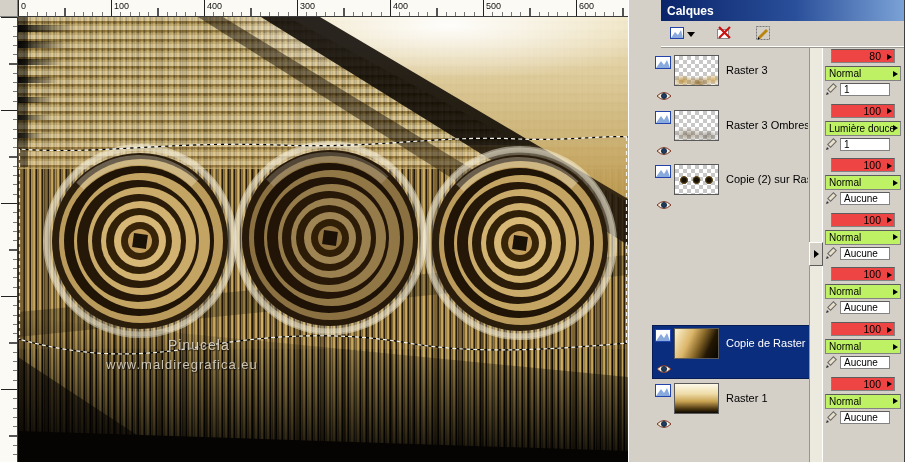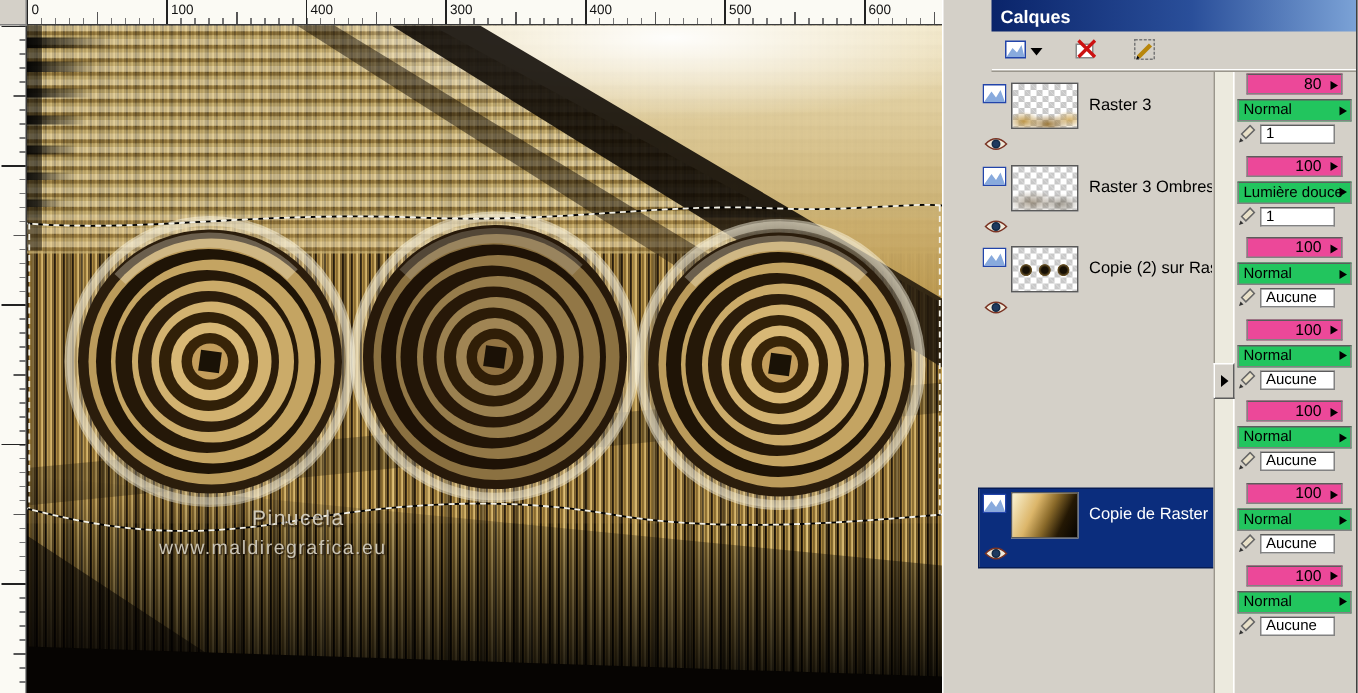--- a/index.html
+++ b/index.html
@@ -74,24 +74,24 @@
       linear-gradient(115deg,#f7ecc6 4%,#dcb66a 34%,#8a6a2a 55%,#241804 76%,#050301 100%); }
   .thumb-raster1::after { background:
       linear-gradient(180deg,#fdf8e8 0%,#eedca8 34%,#c9a352 60%,#4a3510 86%,#0b0702 100%); }
   .lname { position:absolute; left:73px; top:11px; white-space:nowrap; overflow:hidden; max-width:82px; }
   .layer-row.selected .lname { color:#fff; }
   .eye { position:absolute; left:3px; top:37px; width:16px; height:12px; }
 
   
   .ctrl-col { position:absolute; left:194px; top:48px; width:82px; height:414px; }
   .ctrl-group { position:absolute; left:0; width:82px; height:48px; }
-  .op-box { position:absolute; left:8px; top:0; width:64px; height:14px; background:#ec4899;
+  .op-box { position:absolute; left:8px; top:0; width:64px; height:14px; background:#ef4444;
             border:1px solid #828282; border-top-color:#5c5c5c; text-align:right;
             padding:1px 13px 0 0; font-size:10.5px; line-height:11px; }
-  .blend-box { position:absolute; left:2px; top:17px; width:76px; height:15px; background:#22c55e;
+  .blend-box { position:absolute; left:2px; top:17px; width:76px; height:15px; background:#bef264;
                border:1px solid #828282; border-top-color:#5c5c5c; padding:1px 10px 0 3px;
                font-size:10px; line-height:12px; white-space:nowrap; overflow:hidden; }
   .arr { position:absolute; right:2px; top:3.5px; width:0; height:0;
          border-top:3.5px solid transparent; border-bottom:3.5px solid transparent;
          border-left:5px solid #000; }
   .link-row { position:absolute; left:2px; top:34px; width:78px; height:13px; }
   .pencil { position:absolute; left:0; top:0; width:13px; height:13px; }
   .link-box { position:absolute; left:15px; top:0; width:50px; height:13px; background:#fff;
               border:1px solid #828282; border-top-color:#5c5c5c; padding:0 0 0 3px;
               font-size:10px; line-height:11px; }
@@ -325,20 +325,36 @@
     <span class="thumb thumb-copie1"></span>
     <span class="lname">Copie de Raster 1</span>
     <span class="eye">
       <svg width="16" height="12">
         <path d="M1,6 Q8,-1 15,6 Q8,13 1,6 Z" fill="#efe9da" stroke="#7a3424"></path>
         <circle cx="8" cy="6" r="2.5" fill="#1e3a5f" stroke="#132a46"></circle>
       </svg>
     </span>
   </div>
 
+  <div class="layer-row" style="top: 332.6px;">
+    <span class="ltype">
+      <svg width="16" height="13">
+        <rect x="0.5" y="0.5" width="15" height="12" fill="#fff" stroke="#2244aa"></rect>
+        <polygon points="1,12 6,5 9,9 12,4 15,12" fill="#88aadd"></polygon>
+      </svg>
+    </span>
+    <span class="thumb thumb-raster1"></span>
+    <span class="lname">Raster 1</span>
+    <span class="eye">
+      <svg width="16" height="12">
+        <path d="M1,6 Q8,-1 15,6 Q8,13 1,6 Z" fill="#efe9da" stroke="#7a3424"></path>
+        <circle cx="8" cy="6" r="2.5" fill="#1e3a5f" stroke="#132a46"></circle>
+      </svg>
+    </span>
+  </div>
 </div>
 
     <div class="vscroll"></div>
     <div class="split-btn">
         <span></span>
       </div>
 
     <div class="ctrl-col">
   <div class="ctrl-group" style="top: 1px;">
     <div class="op-box">

